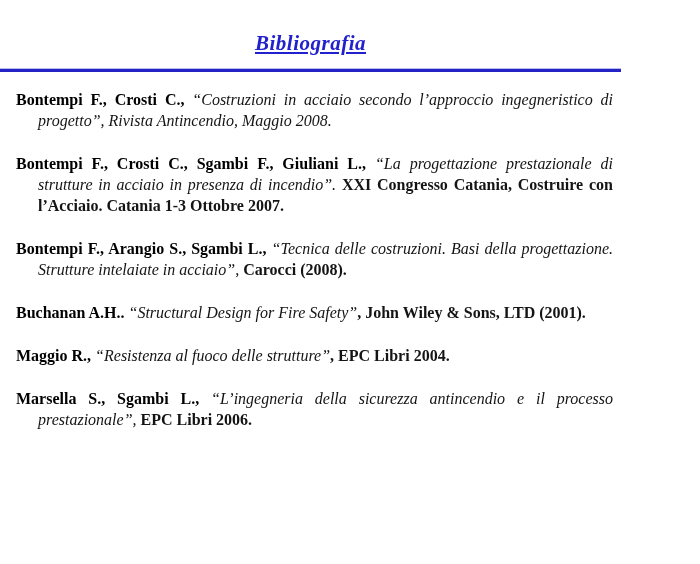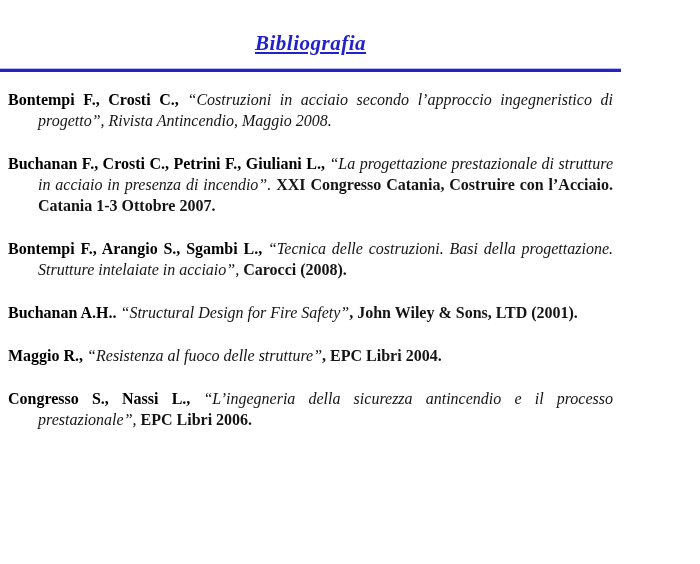--- a/index.html
+++ b/index.html
@@ -50,33 +50,34 @@
     line-height: 21px;
     color: var(--text, #141414);
     text-align: justify;
     padding-left: 30px;
     text-indent: -30px;
   }
   p.entry .authors {
     font-weight: bold;
     font-style: normal;
     color: #000000;
+    margin-left: 8px;
   }
   .seg-italic { font-style: italic; }
   .seg-regular { font-style: normal; font-weight: bold; }
 </style>
 </head>
 <body>
 
 <div class="page">
   <div class="title-wrap">
     <span class="page-title">Bibliografia</span>
   </div>
   <div class="rule"></div>
   <div class="content">
       <p class="entry"><span class="authors">Bontempi F., Crosti C., </span><span class="seg-italic">“Costruzioni in acciaio secondo l’approccio ingegneristico di progetto”, Rivista Antincendio, Maggio 2008.</span></p>
-      <p class="entry"><span class="authors">Buchanan F., Crosti C., Petrini F., Giuliani L., </span><span class="seg-italic">“La progettazione prestazionale di strutture in acciaio in presenza di incendio”.</span><span class="seg-regular"> XXI Congresso Catania, Costruire con l’Acciaio. Catania 1-3 Ottobre 2007.</span></p>
+      <p class="entry"><span class="authors">Bontempi F., Crosti C., Sgambi F., Giuliani L., </span><span class="seg-italic">“La progettazione prestazionale di strutture in acciaio in presenza di incendio”.</span><span class="seg-regular"> XXI Congresso Catania, Costruire con l’Acciaio. Catania 1-3 Ottobre 2007.</span></p>
       <p class="entry"><span class="authors">Bontempi F., Arangio S., Sgambi L., </span><span class="seg-italic">“Tecnica delle costruzioni. Basi della progettazione. Strutture intelaiate in acciaio”,</span><span class="seg-regular"> Carocci (2008).</span></p>
       <p class="entry"><span class="authors">Buchanan A.H.. </span><span class="seg-italic">“Structural Design for Fire Safety”</span><span class="seg-regular">, John Wiley &amp; Sons, LTD (2001).</span></p>
       <p class="entry"><span class="authors">Maggio R., </span><span class="seg-italic">“Resistenza al fuoco delle strutture”</span><span class="seg-regular">, EPC Libri 2004.</span></p>
-      <p class="entry"><span class="authors">Congresso S., Nassi L., </span><span class="seg-italic">“L’ingegneria della sicurezza antincendio e il processo prestazionale”,</span><span class="seg-regular"> EPC Libri 2006.</span></p>
+      <p class="entry"><span class="authors">Marsella S., Sgambi L., </span><span class="seg-italic">“L’ingegneria della sicurezza antincendio e il processo prestazionale”,</span><span class="seg-regular"> EPC Libri 2006.</span></p>
     </div>
 </div>
 
 </body></html>

